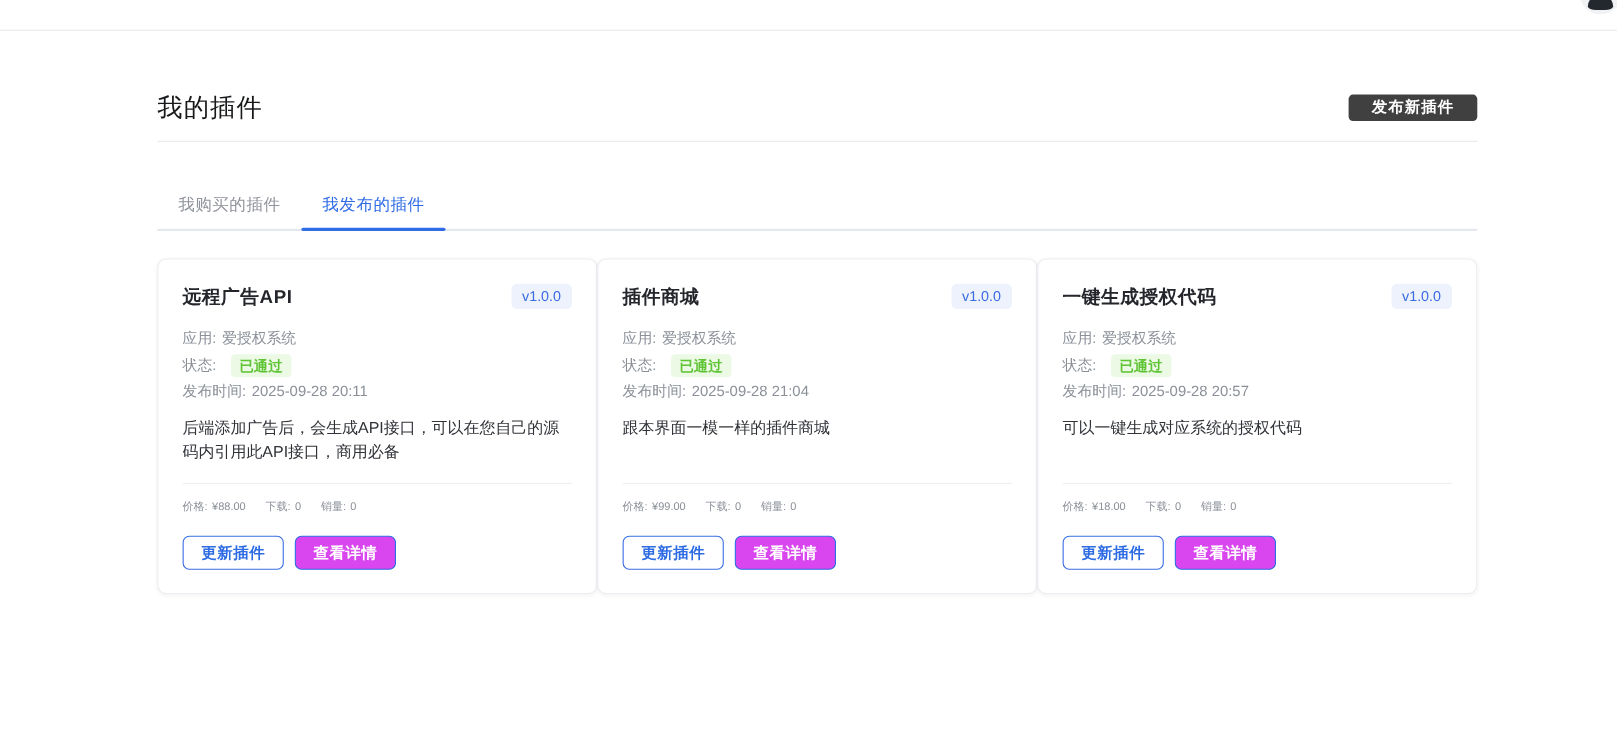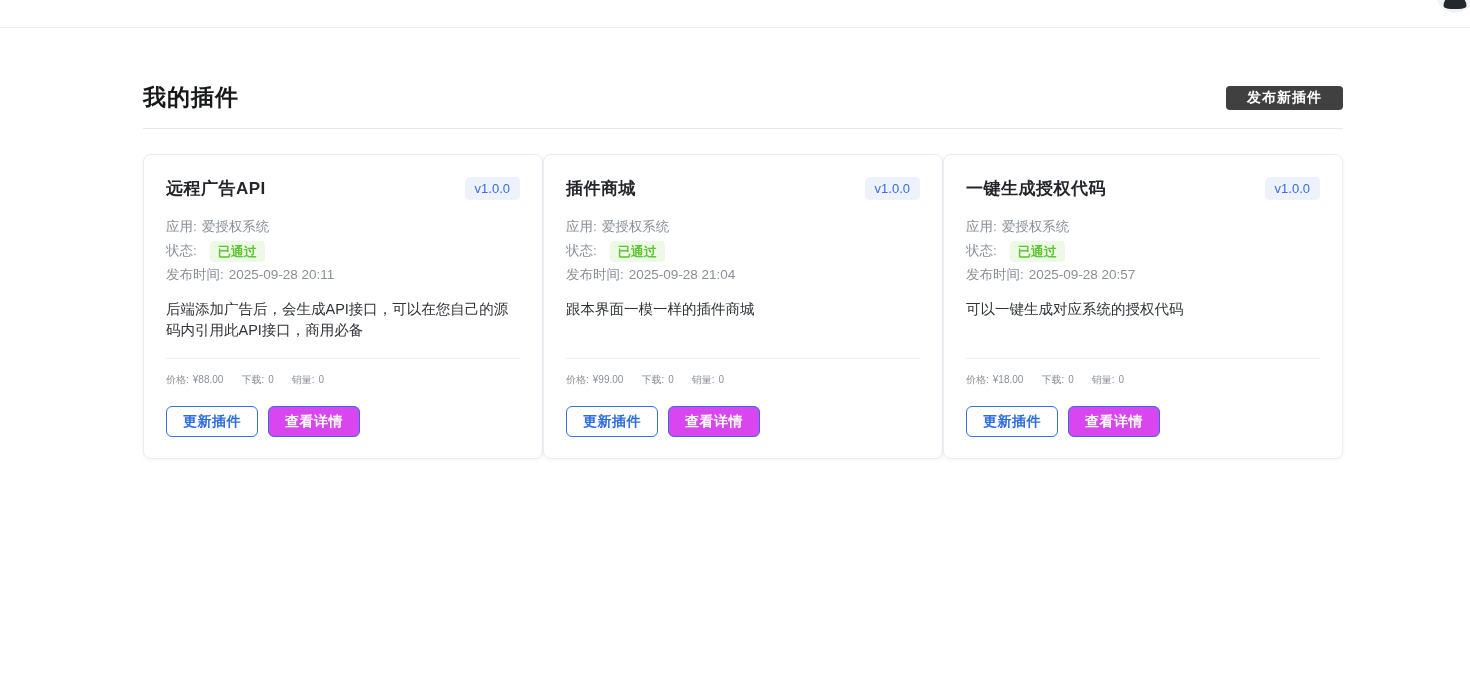--- a/index.html
+++ b/index.html
@@ -42,21 +42,21 @@
   }
   .page-header {
     display: flex;
     align-items: center;
     justify-content: space-between;
     padding-bottom: 15px;
     border-bottom: 1px solid #e8e8ea;
   }
   .page-title {
     font-size: 23px;
-    font-weight: 700;
+    font-weight: 400;
     color: #17181a;
     letter-spacing: 1px;
   }
   .btn-publish {
     height: 24px;
     padding: 0 21px;
     background: #404040;
     color: #ffffff;
     border: none;
     border-radius: 4px;
@@ -204,20 +204,24 @@
   </div>
 </div>
 
 <div class="container">
 
   <div class="page-header">
     <h1 class="page-title">我的插件</h1>
     <button class="btn-publish">发布新插件</button>
   </div>
 
+  <div class="tabs">
+    <div class="tab">我购买的插件</div>
+    <div class="tab active">我发布的插件</div>
+  </div>
 
   <div class="card-grid">
   <div class="card">
     <div class="card-head">
       <div class="card-title">远程广告API</div>
       <div class="version-badge">v1.0.0</div>
     </div>
     <div class="card-meta">
       <div class="meta-line">
         <span class="meta-label">应用:</span>

